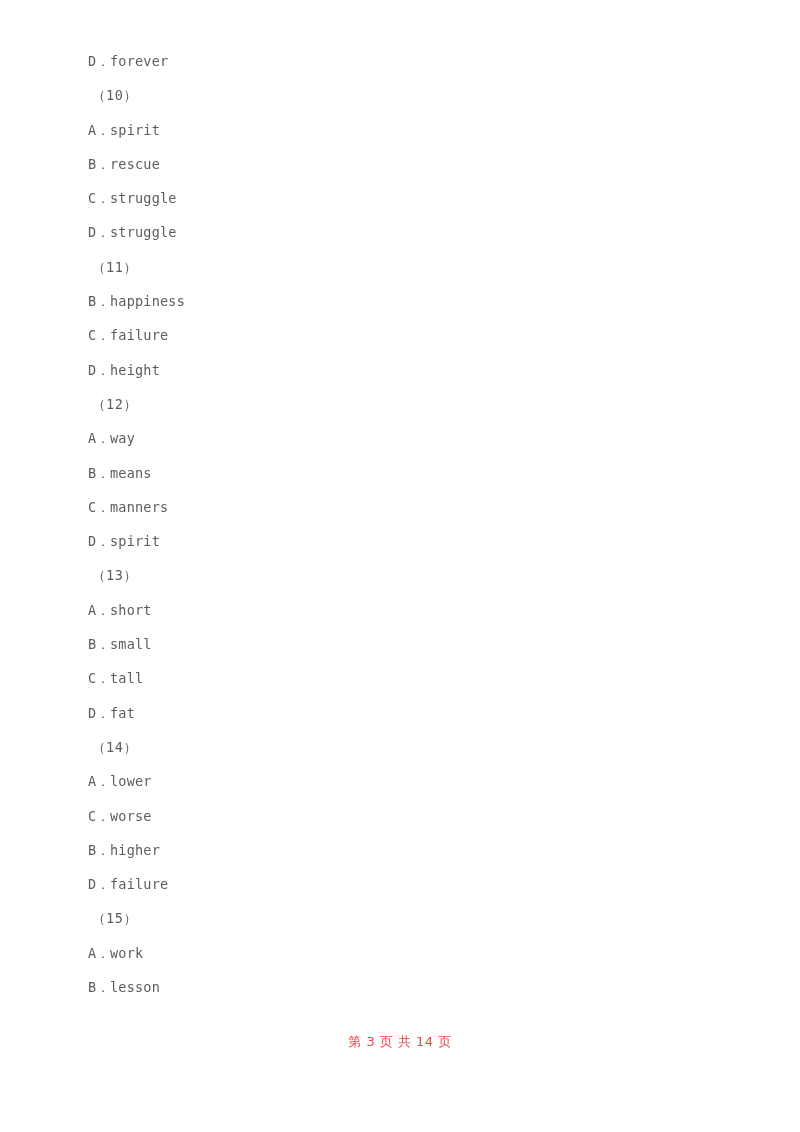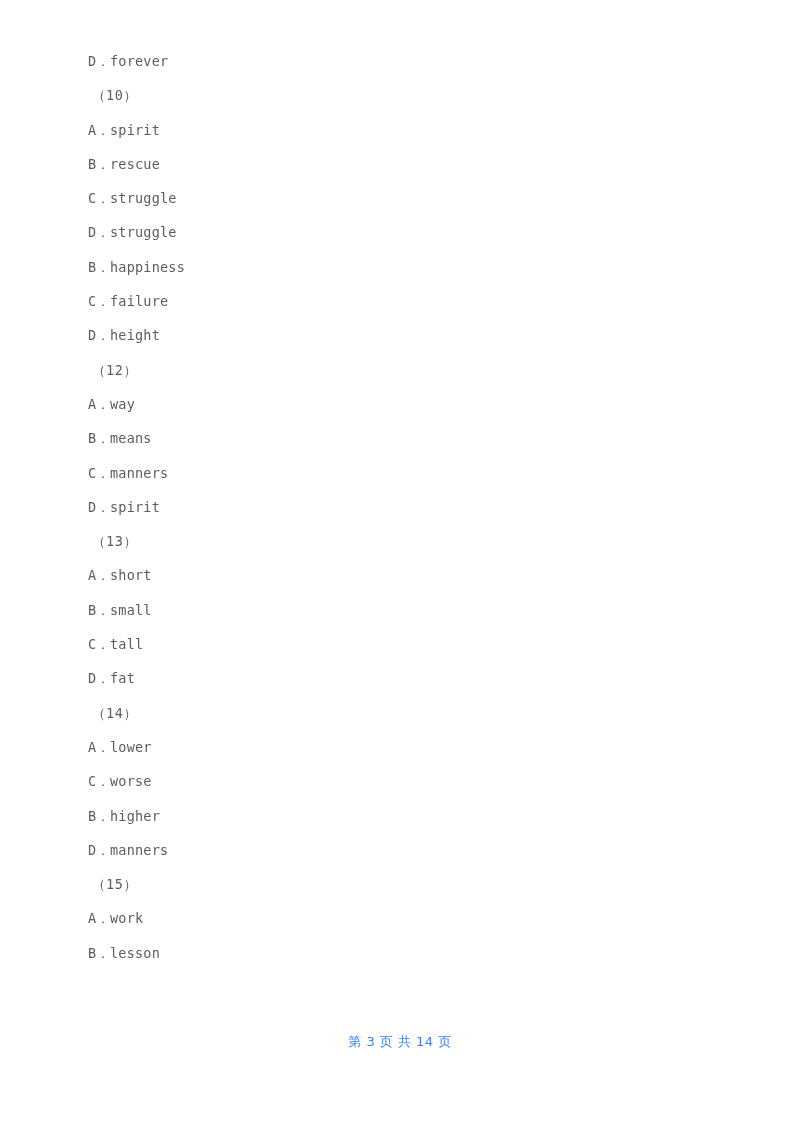--- a/index.html
+++ b/index.html
@@ -37,55 +37,56 @@
     letter-spacing: 0.6px;
   }
   .footer {
     position: absolute;
     left: 0;
     top: 1033px;
     width: 800px;
     text-align: center;
     font-family: "DejaVu Sans", "Liberation Sans", sans-serif;
     font-size: 13px;
-    color: #3b82f6;
+    color: #ef4444;
     white-space: pre;
     letter-spacing: 0.5px;
   }
 </style>
 </head>
 <body>
 
 <div class="page">
 
   <div class="content">
       <div class="line option">D．forever</div>
       <div class="line qnum">（10）</div>
       <div class="line option">A．spirit</div>
       <div class="line option">B．rescue</div>
       <div class="line option">C．struggle</div>
       <div class="line option">D．struggle</div>
+      <div class="line qnum">（11）</div>
       <div class="line option">B．happiness</div>
       <div class="line option">C．failure</div>
       <div class="line option">D．height</div>
       <div class="line qnum">（12）</div>
       <div class="line option">A．way</div>
       <div class="line option">B．means</div>
       <div class="line option">C．manners</div>
       <div class="line option">D．spirit</div>
       <div class="line qnum">（13）</div>
       <div class="line option">A．short</div>
       <div class="line option">B．small</div>
       <div class="line option">C．tall</div>
       <div class="line option">D．fat</div>
       <div class="line qnum">（14）</div>
       <div class="line option">A．lower</div>
       <div class="line option">C．worse</div>
       <div class="line option">B．higher</div>
-      <div class="line option">D．manners</div>
+      <div class="line option">D．failure</div>
       <div class="line qnum">（15）</div>
       <div class="line option">A．work</div>
       <div class="line option">B．lesson</div>
     </div>
 
   <div class="footer">第 3 页 共 14 页</div>
 
 </div>
 
 </body></html>

